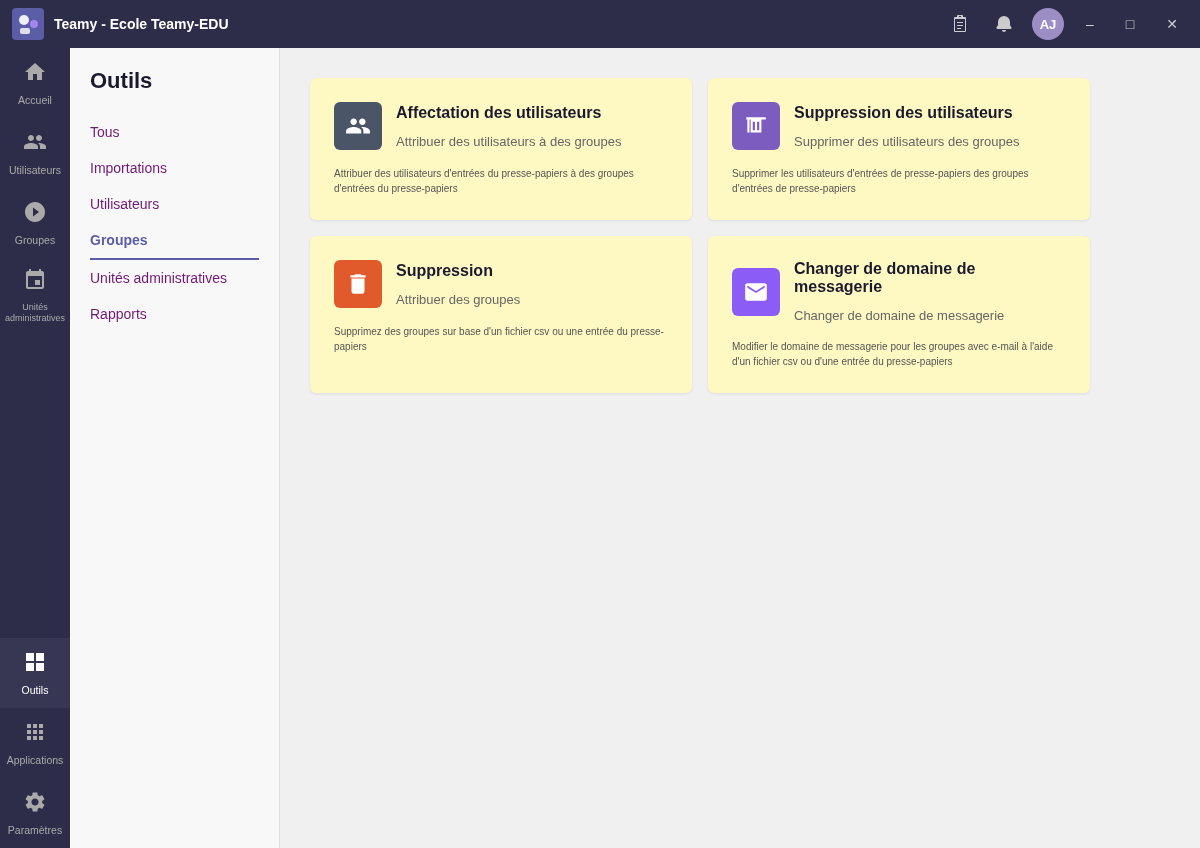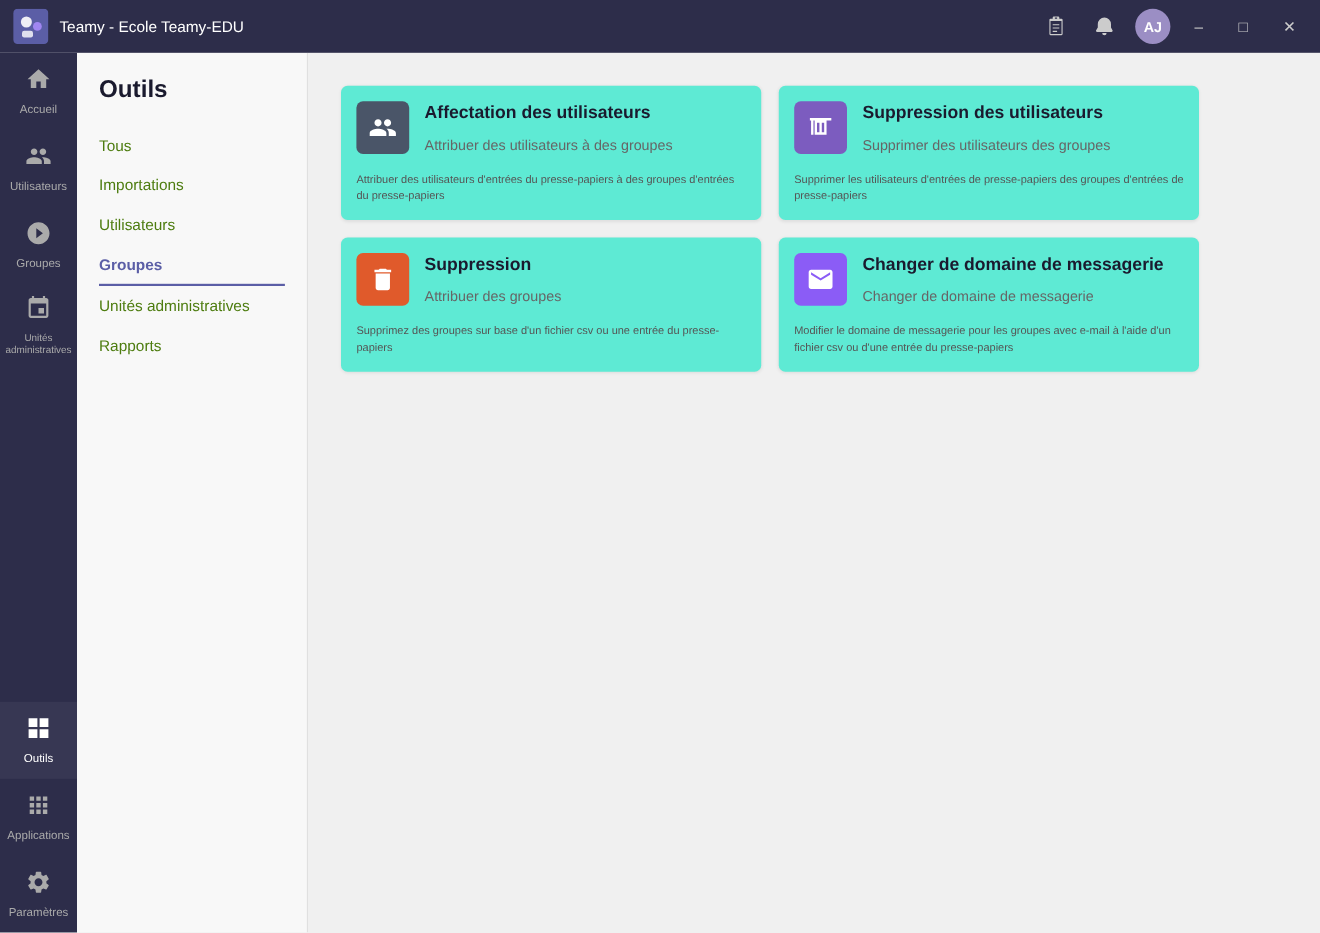--- a/index.html
+++ b/index.html
@@ -12,21 +12,21 @@
       height: 48px;
       display: flex;
       align-items: center;
       padding: 0 12px;
       flex-shrink: 0;
     }
     .titlebar-logo {
       width: 32px; height: 32px; margin-right: 10px;
       display: flex; align-items: center; justify-content: center;
     }
-    .titlebar-title { flex: 1; font-size: 14px; font-weight: 400; }
+    .titlebar-title { flex: 1; font-size: 14px; font-weight: 700; }
     .titlebar-actions { display: flex; align-items: center; gap: 12px; }
     .titlebar-icon-btn {
       width: 32px; height: 32px; display: flex; align-items: center; justify-content: center;
       cursor: pointer; border-radius: 4px; color: #ccc; font-size: 18px;
     }
     .avatar {
       width: 32px; height: 32px; border-radius: 50%; background: #9b8ec4;
       display: flex; align-items: center; justify-content: center;
       font-size: 13px; font-weight: 600; color: white; cursor: pointer;
     }
@@ -84,21 +84,21 @@
     }
     .left-nav-title {
       font-size: 22px;
       font-weight: 600;
       color: #1a1a2e;
       padding: 0 20px 20px 20px;
     }
     .left-nav-item {
       padding: 10px 20px;
       font-size: 14px;
-      color: #4d7c0f;
+      color: #701a75;
       cursor: pointer;
     }
     .left-nav-item.active {
       color: #5b5ea6;
       font-weight: 600;
       border-bottom: 2px solid #5b5ea6;
       margin: 0 20px;
       padding: 10px 0;
     }
 
@@ -112,23 +112,23 @@
 
     
     .cards-grid {
       display: grid;
       grid-template-columns: 1fr 1fr;
       gap: 16px;
       max-width: 780px;
     }
 
     .tool-card {
-      background: #5eead4;
+      background: #fef9c3;
       border-radius: 6px;
-      padding: 14px;
+      padding: 24px;
       cursor: pointer;
       box-shadow: 0 1px 3px rgba(0,0,0,0.08);
     }
 
     .card-header {
       display: flex;
       align-items: center;
       gap: 14px;
       margin-bottom: 16px;
     }

